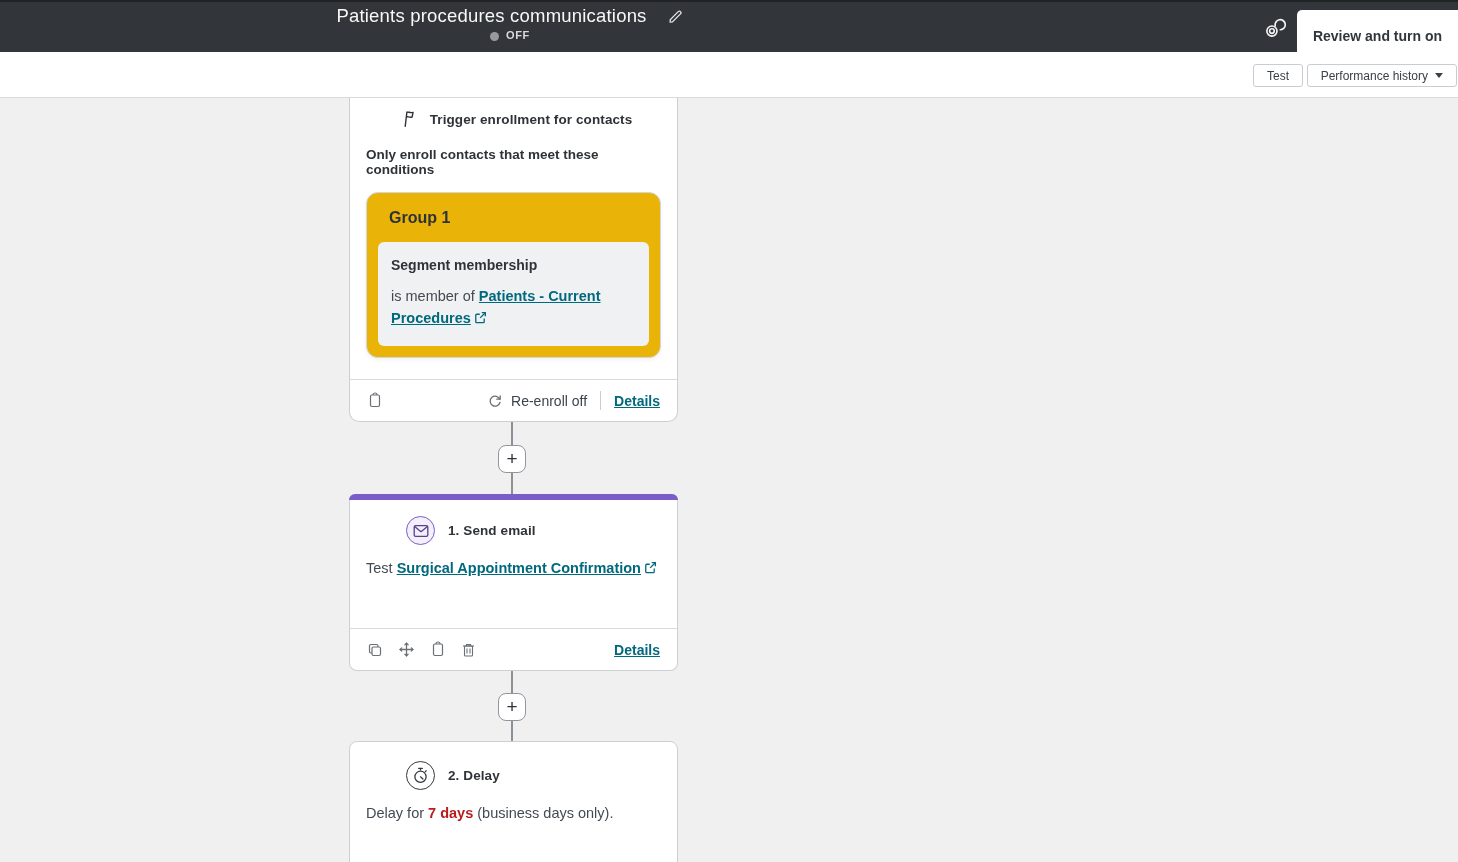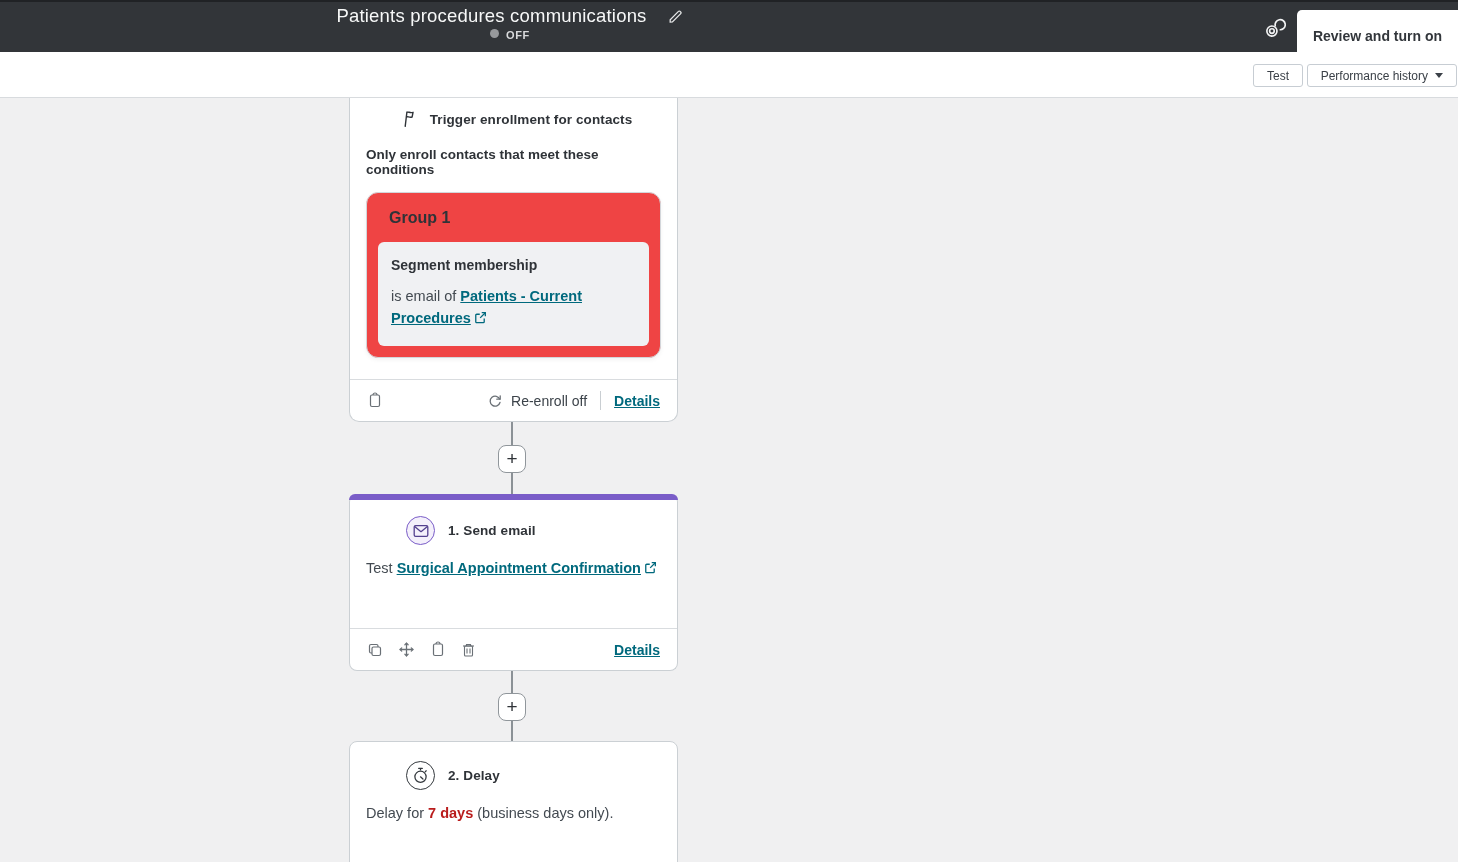--- a/index.html
+++ b/index.html
@@ -6,21 +6,21 @@
   body { font-family:"Liberation Sans", sans-serif; background:#fff; }
   .frame { position:relative; width:1458px; height:862px; overflow:hidden; background:#fff; }
 
   
   .app-header { position:absolute; top:0; left:0; right:0; height:52px;
     background:#323539; border-top:2px solid #202225; }
   .header-center { position:absolute; left:250px; width:520px; top:3px; text-align:center; }
   .title-row { display:inline-flex; align-items:center; gap:20px; }
   .wf-title { color:#f7f8f8; font-size:18.5px; font-weight:500; letter-spacing:.2px; }
   .edit-ic { display:inline-flex; cursor:pointer; }
-  .status-row { display:flex; align-items:flex-start; justify-content:center; gap:7px; margin-top:2px; }
+  .status-row { display:flex; align-items:flex-end; justify-content:center; gap:7px; margin-top:2px; }
   .status-dot { width:9px; height:9px; border-radius:50%; background:#97999c; }
   .status-text { color:#d9dadc; font-size:11px; font-weight:700; letter-spacing:.6px; }
   .link-ic { position:absolute; right:172px; top:15px; cursor:pointer; }
   .review-btn { position:absolute; right:0; top:8px; height:52px; width:161px;
     background:#fff; border:none; border-radius:5px 0 0 5px; color:#32363b;
     font-family:"Liberation Sans", sans-serif; font-size:14px; font-weight:700; cursor:pointer; }
 
   
   .toolbar { position:absolute; top:52px; left:0; right:0; height:46px; background:#fff;
     border-bottom:1px solid #d8dbde; }
@@ -39,21 +39,21 @@
 
   .card { position:absolute; left:349px; width:329px; background:#fff;
     border:1px solid #cbd0d4; border-radius:8px; }
 
   
   .trigger-card { top:0; height:324px; border-top:none; border-radius:0 0 10px 10px; }
   .card-head { display:flex; align-items:center; gap:11px; padding:12px 16px 0 23px;justify-content:center; }
   .card-head-title { font-size:13.5px; font-weight:700; color:#2f3338; letter-spacing:.1px; }
   .cond-heading { margin:19px 16px 0 16px; font-size:13.5px; font-weight:700; color:#2f3338; }
   .group-box { margin:15px 16px 0 16px; border:1px solid #d3d6da; border-radius:12px;
-    padding:16px 11px 11px 11px; box-shadow:0 2px 4px rgba(0,0,0,.05); background:#ef4444; }
+    padding:16px 11px 11px 11px; box-shadow:0 2px 4px rgba(0,0,0,.05); background:#eab308; }
   .group-title { font-size:16px; font-weight:700; color:#2f3338; margin-left:11px; }
   .filter-box { margin-top:15px; background:#f0f1f3; border-radius:6px; padding:15px 13px; }
   .filter-type { font-size:14px; font-weight:700; color:#2f3338; }
   .filter-line { margin-top:13px; font-size:14.5px; color:#434a51; line-height:1.5; }
   a.teal-link { color:#00697d; font-weight:700; text-decoration:underline; cursor:pointer; }
   .ext-ic { display:inline-block; vertical-align:-1px; margin-left:3px; }
 
   .card-footer { position:absolute; left:0; right:0; bottom:0; height:42px;
     border-top:1px solid #d9dcdf; display:flex; align-items:center; padding:0 17px; }
   .foot-spacer { flex:1; }
@@ -138,21 +138,21 @@
         </span>
         <span class="card-head-title">Trigger enrollment for contacts</span>
       </div>
       <div class="cond-heading">Only enroll contacts that meet these conditions</div>
 
       <div class="group-box">
         <div class="group-title">Group 1</div>
         <div class="filter-box">
           <div class="filter-type">Segment membership</div>
           <div class="filter-line">
-            <span>is email of </span><a class="teal-link">Patients - Current Procedures</a><span class="ext-ic"><svg width="13" height="13" viewBox="0 0 14 14" fill="none" stroke="#00697d" stroke-width="1.4">
+            <span>is member of </span><a class="teal-link">Patients - Current Procedures</a><span class="ext-ic"><svg width="13" height="13" viewBox="0 0 14 14" fill="none" stroke="#00697d" stroke-width="1.4">
                   <path d="M11 8.2 V11.6 A1 1 0 0 1 10 12.6 H2.9 A1 1 0 0 1 1.9 11.6 V4.5 A1 1 0 0 1 2.9 3.5 H6.2"></path>
                   <path d="M8.3 1.8 H12.2 V5.7"></path>
                   <path d="M6.6 7.4 L11.9 2.1"></path>
                 </svg></span>
           </div>
         </div>
       </div>
 
       <div class="card-footer">
         <span class="icon-btn">

